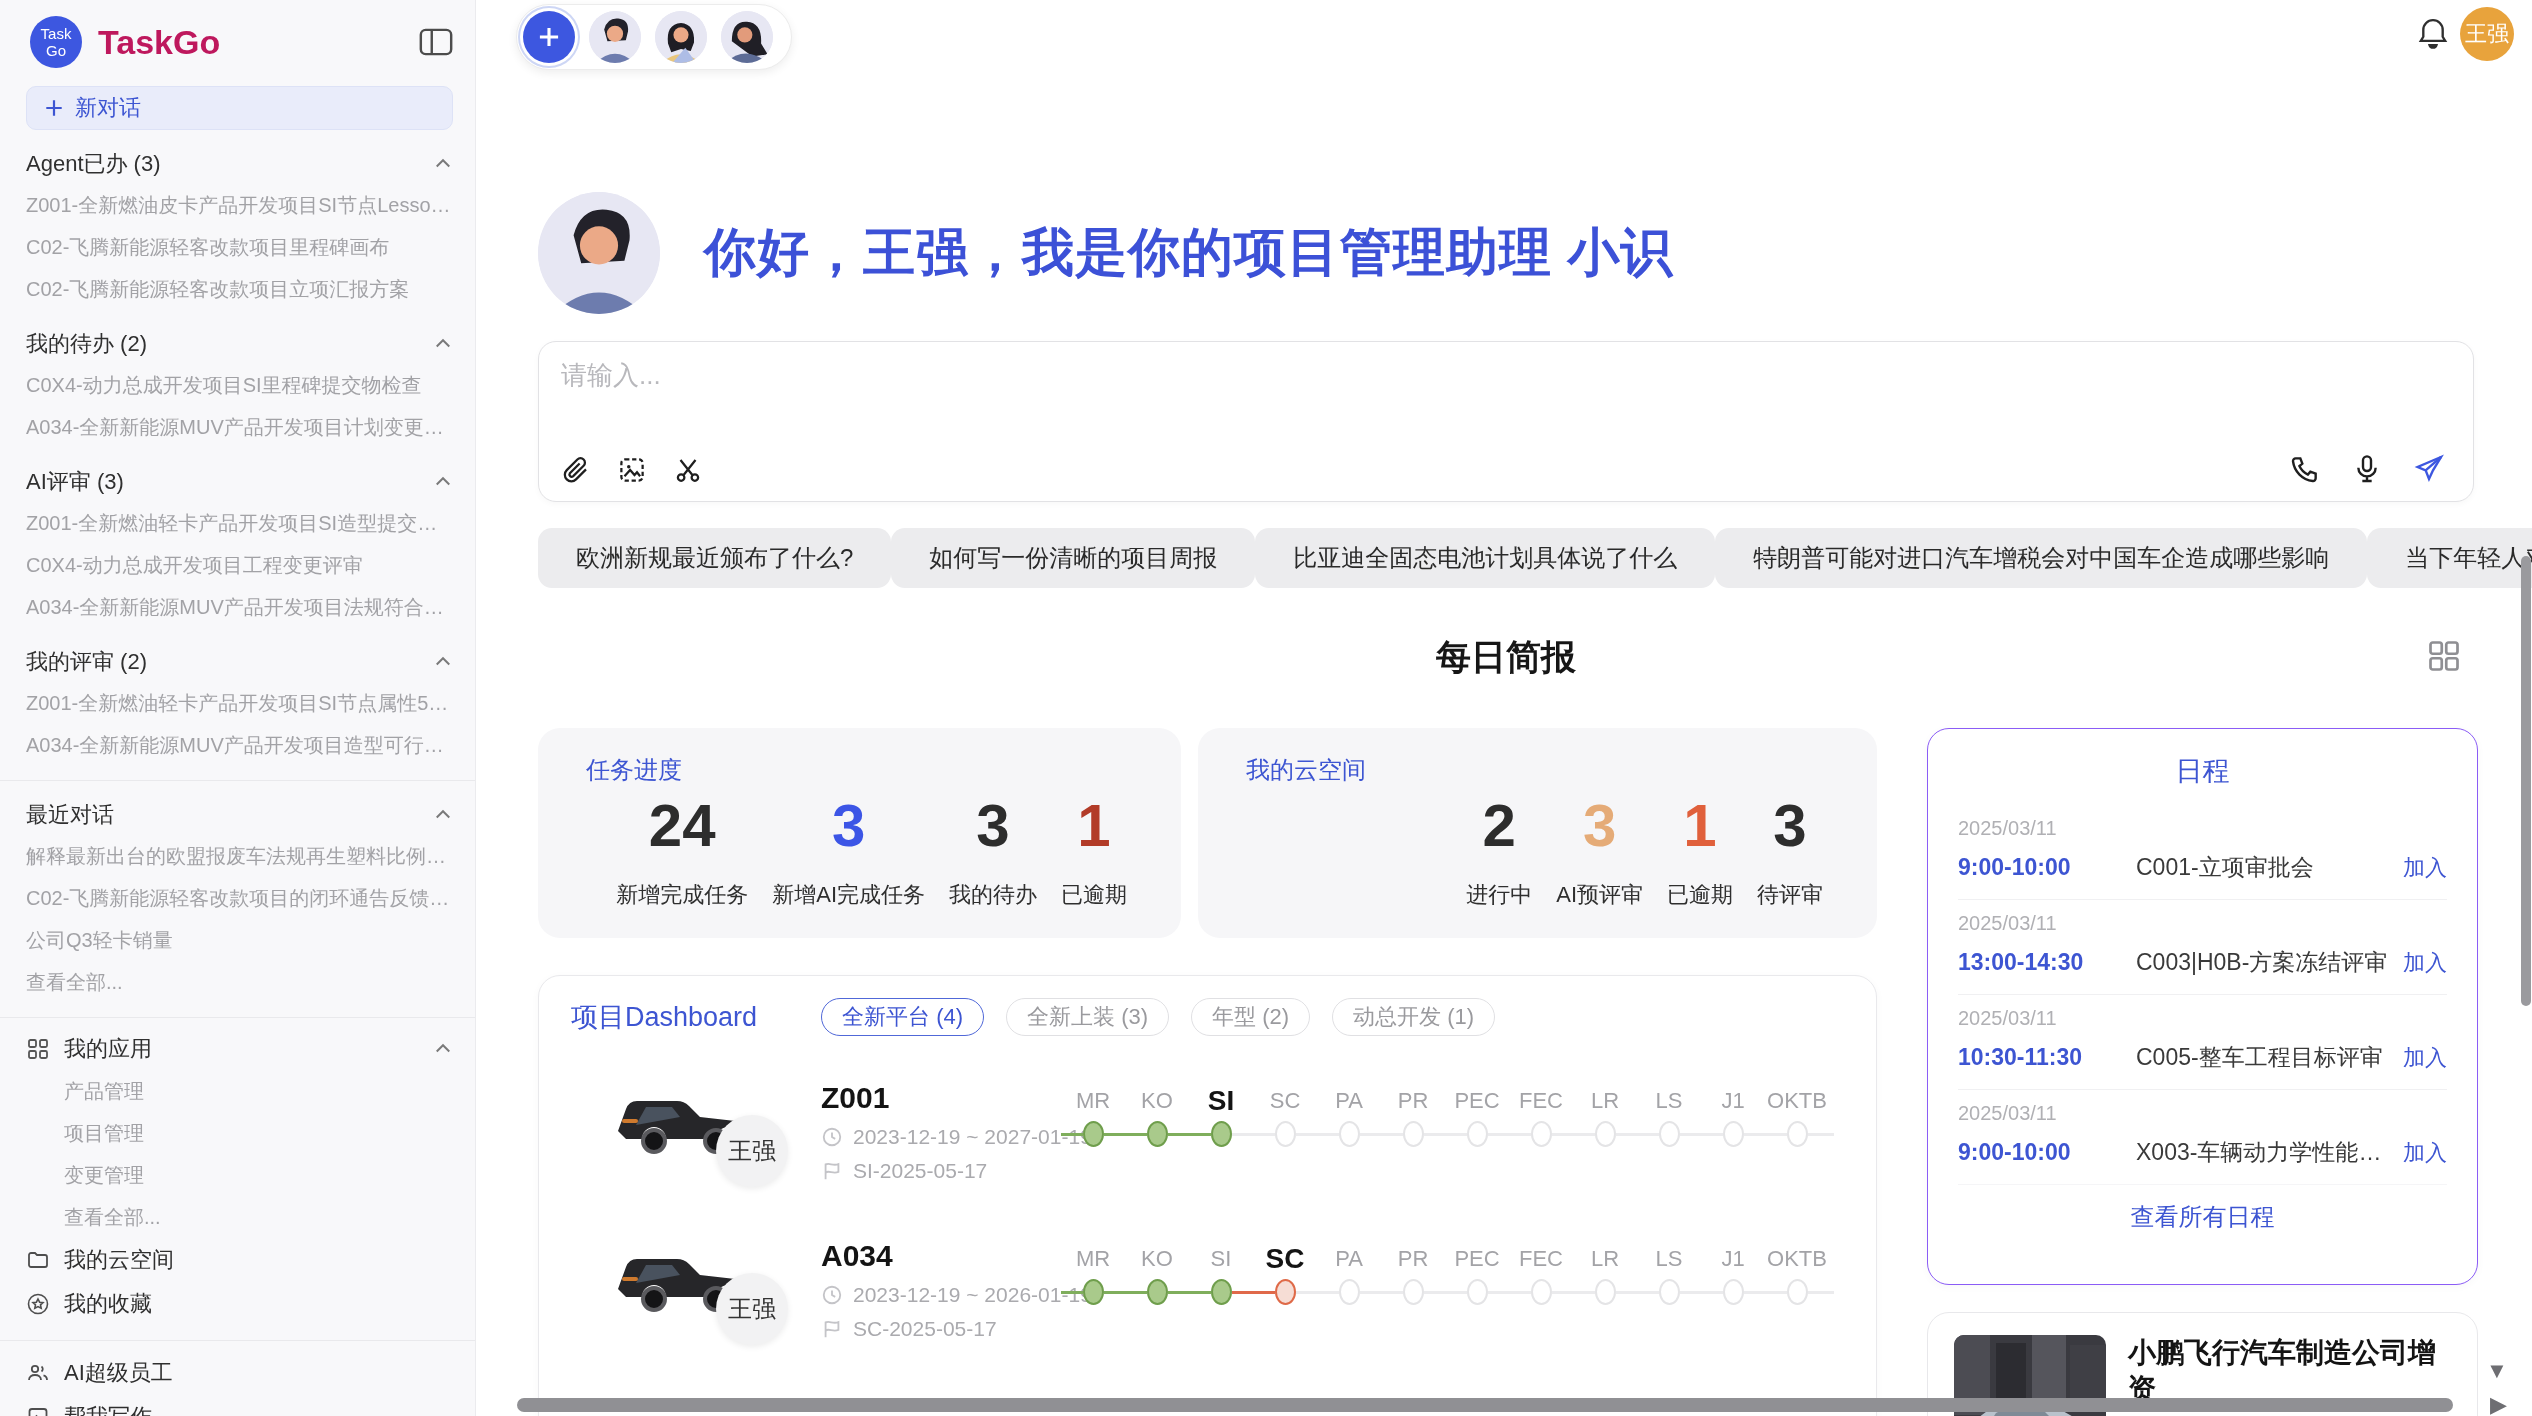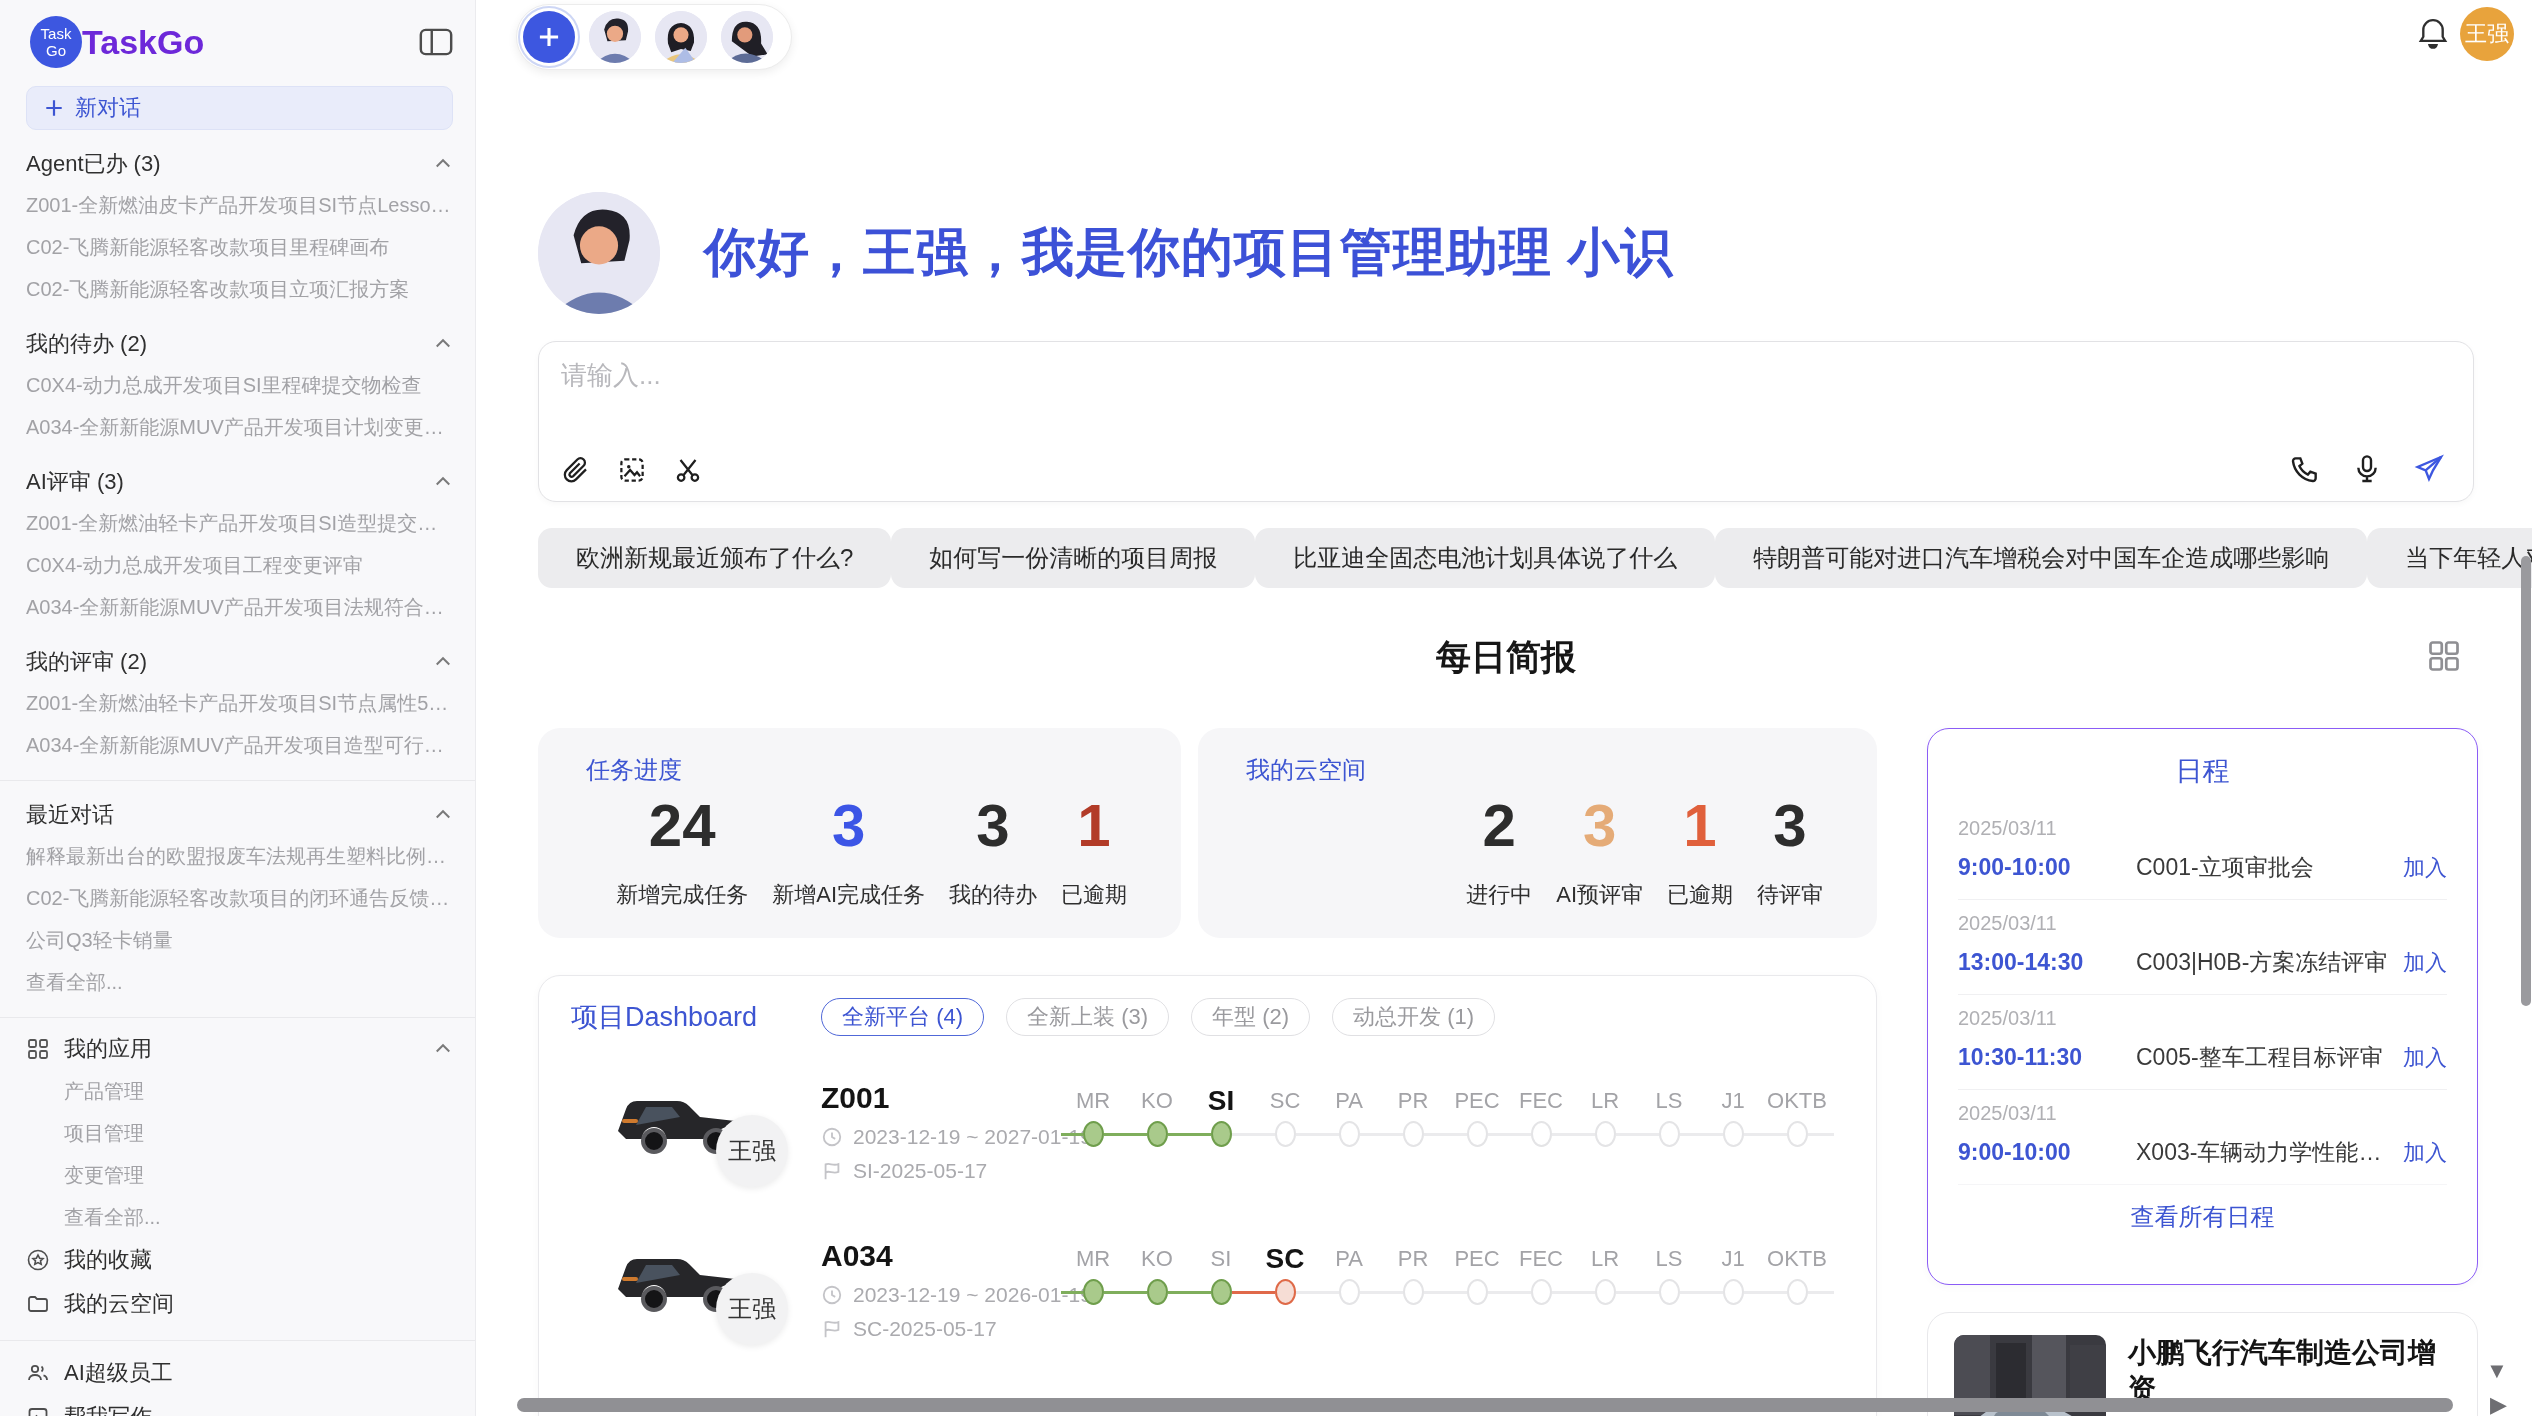--- a/index.html
+++ b/index.html
@@ -6,21 +6,21 @@
   html,body { width:2532px; height:1416px; overflow:hidden; background:#ffffff;
     font-family:"Liberation Sans","DejaVu Sans",sans-serif; color:#222; }
   .page { position:relative; width:2532px; height:1416px; }
 
   
   .sidebar { position:absolute; left:0; top:0; width:476px; height:1416px;
     background:#f8f8fa; border-right:1px solid #ebebee; padding:16px 22px 0 26px; }
   .logo-row { display:flex; align-items:center; padding-left:4px; }
   .logo { width:52px; height:52px; border-radius:50%; background:#3d57e0; color:#fff;
     font-size:15px; line-height:1.15; display:flex; flex-direction:column; align-items:center; justify-content:center; }
-  .app-title { font-size:34px; font-weight:700; color:#6d28d9; margin-left:0; flex:1; }
+  .app-title { font-size:34px; font-weight:700; color:#be185d; margin-left:16px; flex:1; }
   .collapse-btn { width:34px; height:30px; color:#4c4c4c; cursor:pointer; }
   .new-chat { margin-top:18px; height:44px; background:#e9ecfa; border:1px solid #dde2f6; border-radius:10px;
     display:flex; align-items:center; gap:10px; padding:0 16px; color:#3d55d2; font-size:22px; cursor:pointer; }
   .new-chat svg { width:22px; height:22px; }
   .side-section { margin-top:14px; }
   .side-header { display:flex; align-items:center; justify-content:space-between; height:40px; color:#303030; font-size:22px; cursor:pointer; }
   .side-header .chev { width:20px; height:20px; color:#7a7a7a; }
   .side-item { height:42px; line-height:42px; font-size:20px; color:#a2a2a6; white-space:nowrap;
     overflow:hidden; text-overflow:ellipsis; cursor:pointer; }
   .side-divider { height:1px; background:#e9e9ec; margin:14px -22px 10px -26px; }
@@ -291,31 +291,31 @@
         </svg>
     </div>
     <div class="apps-items" id="apps-items">
         <div class="side-item">产品管理</div>
         <div class="side-item">项目管理</div>
         <div class="side-item">变更管理</div>
         <div class="side-item">查看全部...</div>
       </div>
 
     <div class="side-link">
+      <svg class="hicon" viewBox="0 0 24 24" fill="none" stroke="currentColor" stroke-width="1.8">
+        <path d="M3 7a2 2 0 0 1 2-2h4l2 2h8a2 2 0 0 1 2 2v8a2 2 0 0 1-2 2H5a2 2 0 0 1-2-2z"></path>
+      </svg>
+      <span>我的云空间</span>
+    </div>
+    <div class="side-link">
       <svg class="hicon" viewBox="0 0 24 24" fill="none" stroke="currentColor" stroke-width="1.6">
         <circle cx="12" cy="12" r="9.5"></circle>
         <path d="M12 7l1.6 3.2 3.4.4-2.5 2.3.7 3.4L12 14.6 8.8 16.3l.7-3.4L7 10.6l3.4-.4z"></path>
       </svg>
       <span>我的收藏</span>
-    </div>
-    <div class="side-link">
-      <svg class="hicon" viewBox="0 0 24 24" fill="none" stroke="currentColor" stroke-width="1.8">
-        <path d="M3 7a2 2 0 0 1 2-2h4l2 2h8a2 2 0 0 1 2 2v8a2 2 0 0 1-2 2H5a2 2 0 0 1-2-2z"></path>
-      </svg>
-      <span>我的云空间</span>
     </div>
 
     <div class="side-divider"></div>
 
     <div class="side-link">
       <svg class="hicon" viewBox="0 0 24 24" fill="none" stroke="currentColor" stroke-width="1.8">
         <circle cx="9" cy="8" r="3.2"></circle>
           <path d="M3 19c0-3.2 2.7-5 6-5s6 1.8 6 5"></path>
         <path d="M15.5 5.6a3.1 3.1 0 0 1 0 5"></path>
           <path d="M17.5 14.4c2.1.6 3.5 2 3.5 4.6"></path>

